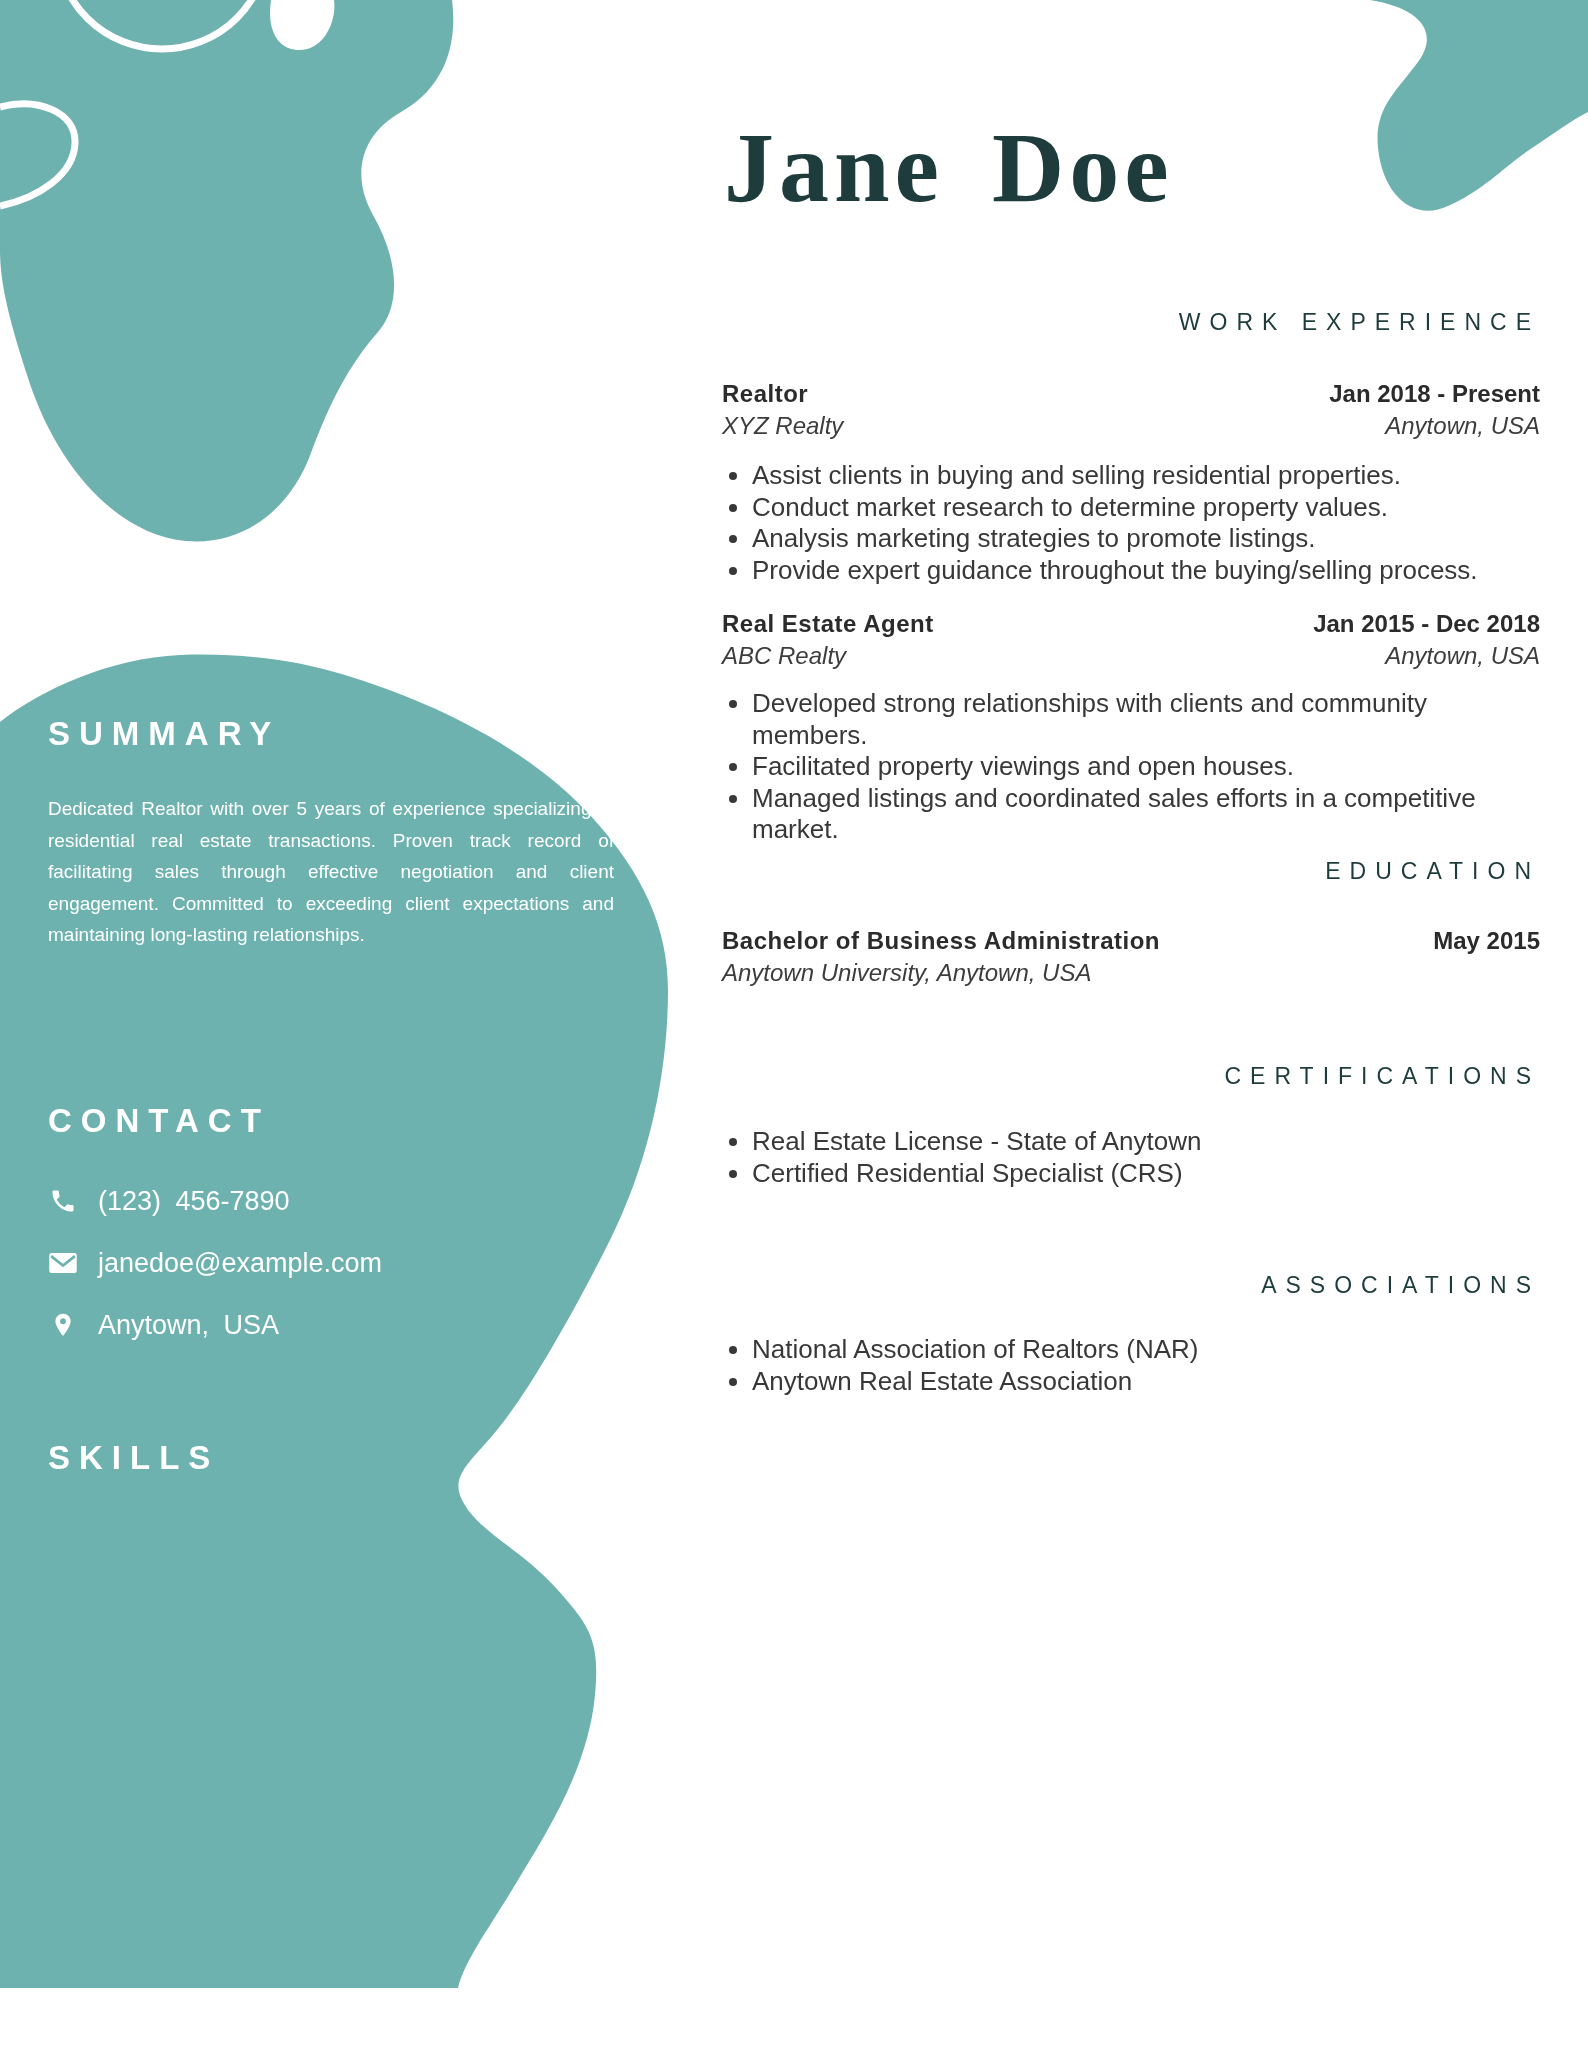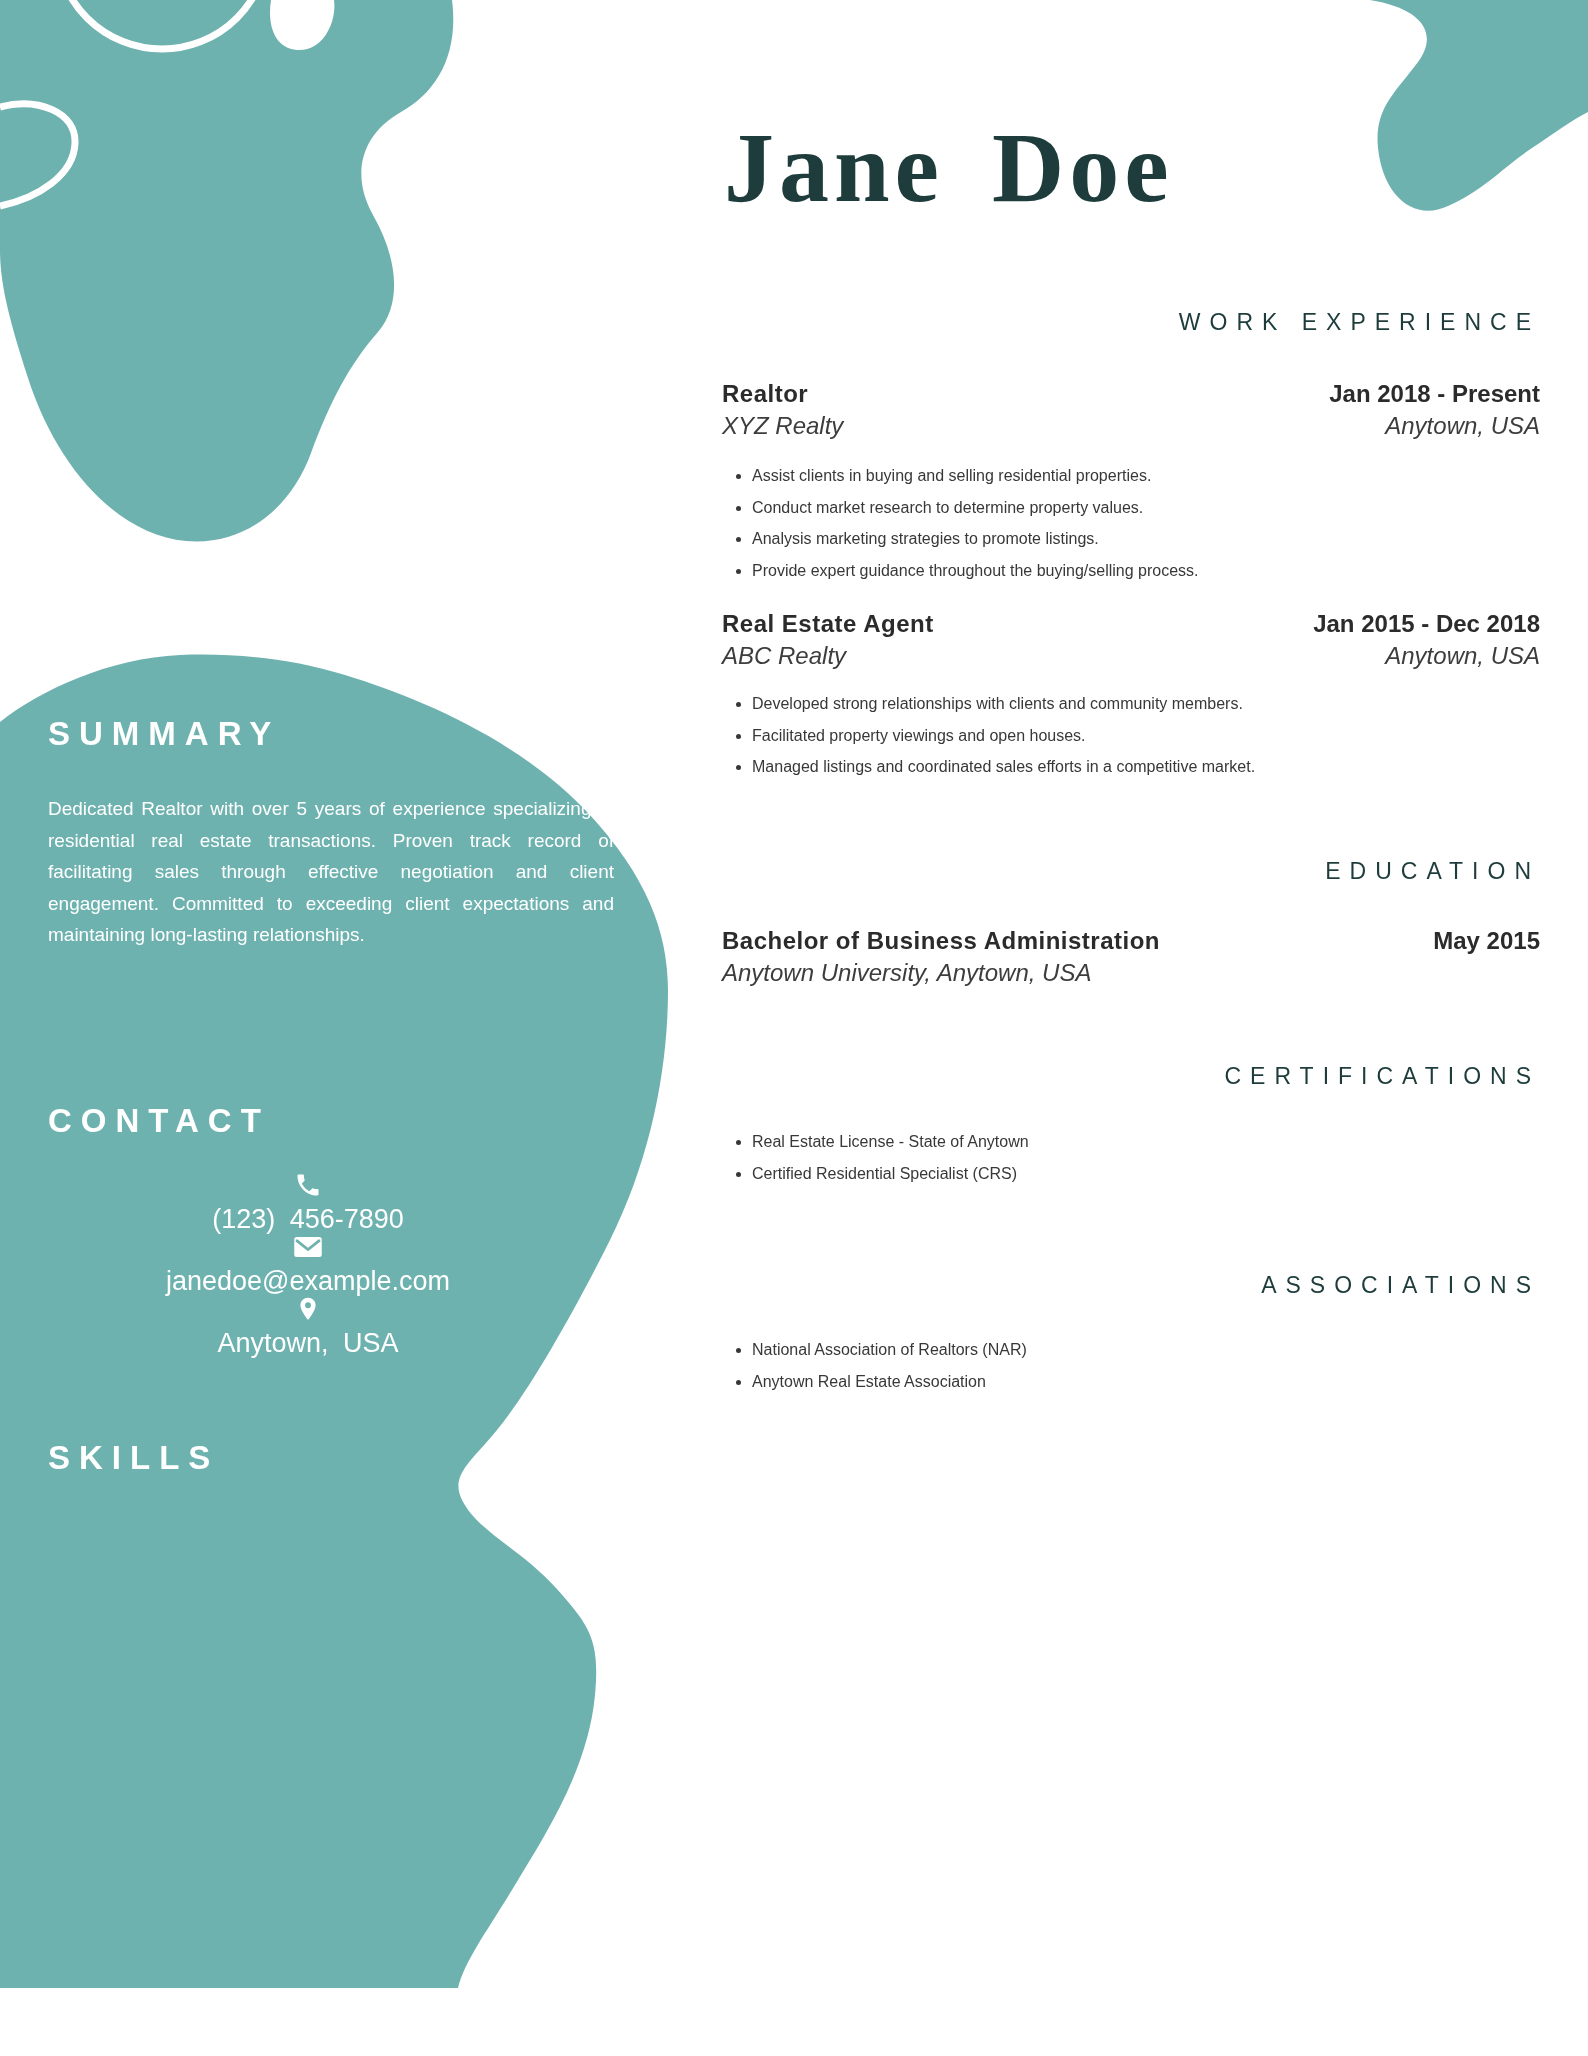--- a/index.html
+++ b/index.html
@@ -22,21 +22,21 @@
   
   .side-heading{
     position:absolute;left:48px;color:var(--white);
     font-size:33px;font-weight:bold;letter-spacing:9px;line-height:40px;
   }
   #summary-text{
     position:absolute;left:48px;top:793px;width:566px;
     color:var(--white);font-size:19px;line-height:31.5px;text-align:justify;
   }
   #contact-list{position:absolute;left:48px;top:1170px;width:520px;}
-  .contact-row{display:flex;align-items:center;height:62px;gap:4px;flex-direction:column;}
+  .contact-row{display:flex;align-items:center;height:62px;gap:20px;}
   .contact-row .cicon{width:30px;height:30px;flex:0 0 30px;display:flex;align-items:center;justify-content:center;}
   .contact-text{color:var(--white);font-size:27px;word-spacing:7px;}
   #skills-list{position:absolute;left:48px;top:1505px;list-style:none;}
   #skills-list li{color:var(--white);font-size:27px;line-height:42px;word-spacing:7px;}
   #resume-name{
     position:absolute;left:724px;top:118px;width:818px;
     font-family:"Liberation Serif","DejaVu Serif",serif;
     font-size:100px;font-weight:bold;letter-spacing:5px;word-spacing:18px;
     color:var(--heading-dark);line-height:1;
   }
@@ -45,21 +45,21 @@
     color:var(--heading-dark);font-size:23px;font-weight:normal;
     letter-spacing:9px;line-height:40px;text-align:right;
   }
   .entry-header{position:absolute;left:722px;width:818px;}
   .entry-row{display:flex;justify-content:space-between;line-height:32px;}
   .entry-title{font-size:24px;font-weight:bold;color:#2b2b2b;letter-spacing:0.5px;}
   .entry-date{font-size:24px;font-weight:bold;color:#2b2b2b;}
   .entry-company{font-size:24px;font-style:italic;color:#3d3d3d;}
   .entry-location{font-size:24px;font-style:italic;color:#3d3d3d;}
   .bullet-list{position:absolute;left:722px;width:818px;list-style:disc;padding-left:30px;}
-  .bullet-list li{font-size:16px;line-height:31.5px;color:#383838;}
+  .bullet-list li{font-size:26px;line-height:31.5px;color:#383838;}
 </style>
 </head>
 <body>
 
 <div class="page">
 
   <svg id="blob-top-left" class="blob" width="500" height="560" viewBox="0 0 500 560">
     <path style="fill:var(--teal,#6EB2AF)" d="M0,0 L271,0 C267,26 275,48 297,50 C323,52 337,22 334,0 L452,0
       C459,54 437,92 401,112 C360,135 351,176 373,215 C397,257 403,303 378,332
       C349,365 330,402 311,453 C290,510 243,546 186,541 C118,535 57,468 28,378

